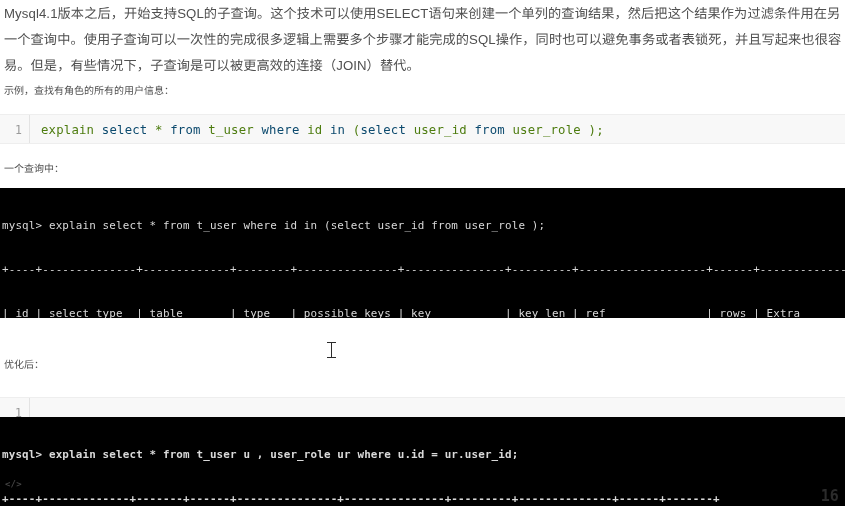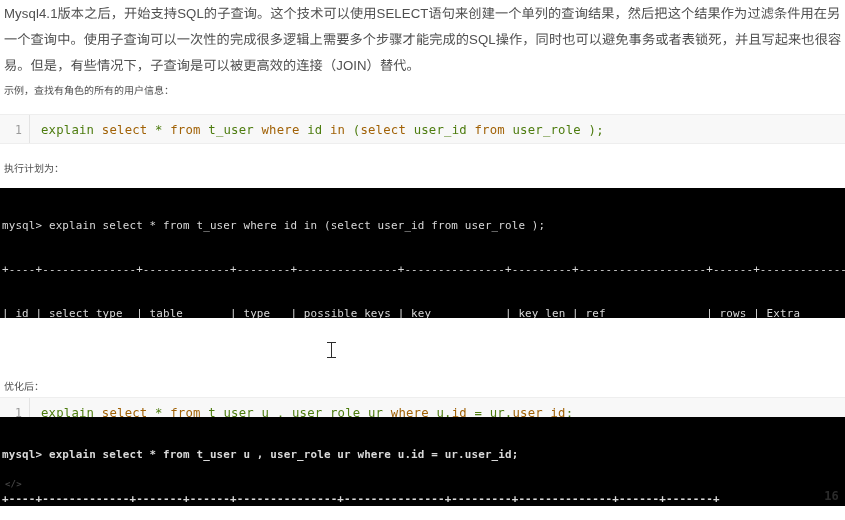--- a/index.html
+++ b/index.html
@@ -47,21 +47,21 @@
   .lead-label {
     position: absolute;
     left: 4px;
     font-size: 10px;
     line-height: 22px;
     color: #4f4f4f;
     white-space: nowrap;
   }
   #label-example { top: 80px; }
   #label-plan    { top: 158px; }
-  #label-after   { top: 376px; }
+  #label-after   { top: 354px; }
 
   
   .codeblock {
     position: absolute;
     left: 0;
     width: 845px;
     background: #f8f8f8;
     border-top: 1px solid #eeeeee;
     border-bottom: 1px solid #eeeeee;
     display: flex;
@@ -88,21 +88,21 @@
   }
   .codeline {
     padding-left: 11px;
     font-family: "DejaVu Sans Mono", "Liberation Mono", monospace;
     font-size: 12.3px;
     line-height: 30px;
     color: #2f2f2f;
     white-space: pre;
     letter-spacing: 0.2px;
   }
-  .kw { color: #a16207; }
+  .kw { color: #0c4a6e; }
   .pl { color: #4d7c0f; }
 
   
   .terminal {
     position: absolute;
     left: 0;
     width: 845px;
     background: #000000;
     color: #d9d9d9;
     font-family: "DejaVu Sans Mono", "Liberation Mono", monospace;
@@ -142,21 +142,21 @@
   }
   .caret .serif-t { top: 1px; }
   .caret .serif-b { top: 16px; }
 
   
   .corner-mark {
     position: absolute;
     right: 6px;
     bottom: 2px;
     font-family: "DejaVu Sans Mono", "Liberation Mono", monospace;
-    font-size: 12px;
+    font-size: 15px;
     color: #3a3a3a;
     opacity: 0.75;
     text-align: right;
   }
   .code-glyph {
     position: absolute;
     left: 5px;
     bottom: 14px;
     font-family: "DejaVu Sans Mono", "Liberation Mono", monospace;
     font-size: 9px;
@@ -175,21 +175,21 @@
     <p>易。但是，有些情况下，子查询是可以被更高效的连接（JOIN）替代。</p>
   </div>
 
   <div id="label-example" class="lead-label">示例，查找有角色的所有的用户信息：</div>
 
   <div id="code-1" class="codeblock">
     <div class="gutter">1</div>
     <div class="codeline"><span class="pl">explain </span><span class="kw">select</span><span class="pl"> * </span><span class="kw">from</span><span class="pl"> t_user </span><span class="kw">where</span><span class="pl"> id </span><span class="kw">in</span><span class="pl"> (</span><span class="kw">select</span><span class="pl"> user_id </span><span class="kw">from</span><span class="pl"> user_role );</span></div>
   </div>
 
-  <div id="label-plan" class="lead-label">执行计划为：</div>
+  <div id="label-plan" class="lead-label">一个查询中：</div>
 
   <div id="term-1" class="terminal">
     <span class="term-line">mysql&gt; explain select * from t_user where id in (select user_id from user_role );</span>
     <span class="term-line">+----+--------------+-------------+--------+---------------+---------------+---------+-------------------+------+---------------+</span>
     <span class="term-line">| id | select_type  | table       | type   | possible_keys | key           | key_len | ref               | rows | Extra         |</span>
     
     
     
     
     
@@ -199,21 +199,20 @@
   <div class="caret">
     <div class="serif-t"></div>
     <div class="stem"></div>
     <div class="serif-b"></div>
   </div>
 
   <div id="label-after" class="lead-label">优化后：</div>
 
   <div id="code-2" class="codeblock">
     <div class="gutter">1</div>
-    <div class="codeline"><span class="pl">explain </span><span class="kw">select</span><span class="pl"> * </span><span class="kw">from</span><span class="pl"> t_user u , user_role ur </span><span class="kw">where</span><span class="pl"> u.</span><span class="kw">id</span><span class="pl"> = ur.</span><span class="kw">user_id</span><span class="pl">;</span></div>
   </div>
 
   <div id="term-2" class="terminal">
     <span class="term-line">mysql&gt; explain select * from t_user u , user_role ur where u.id = ur.user_id;</span>
     <span class="term-line">+----+-------------+-------+------+---------------+---------------+---------+--------------+------+-------+</span>
     
     
     
     
     <span class="code-glyph">&lt;/&gt;</span>

